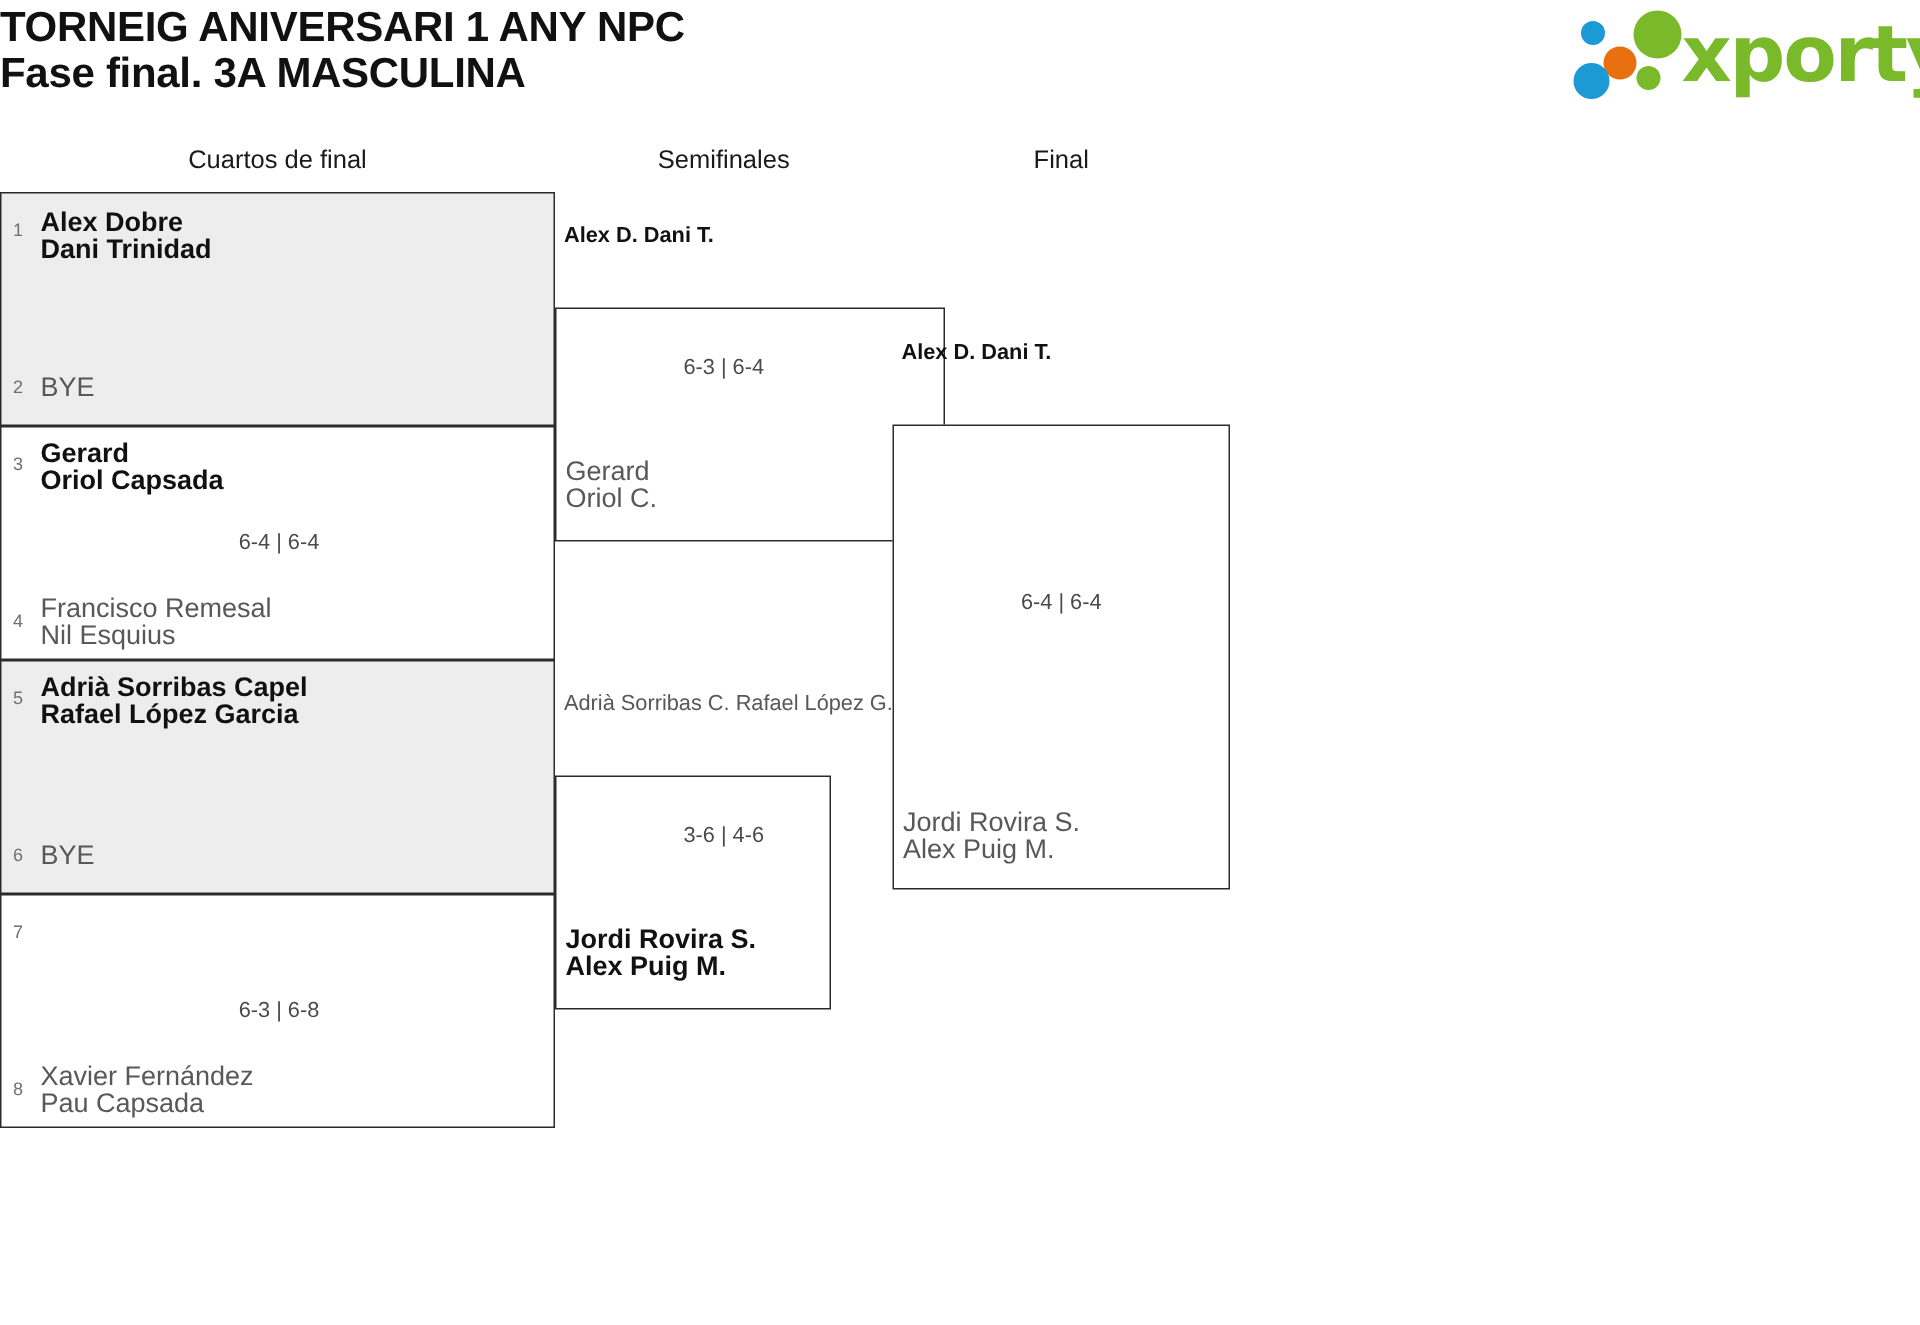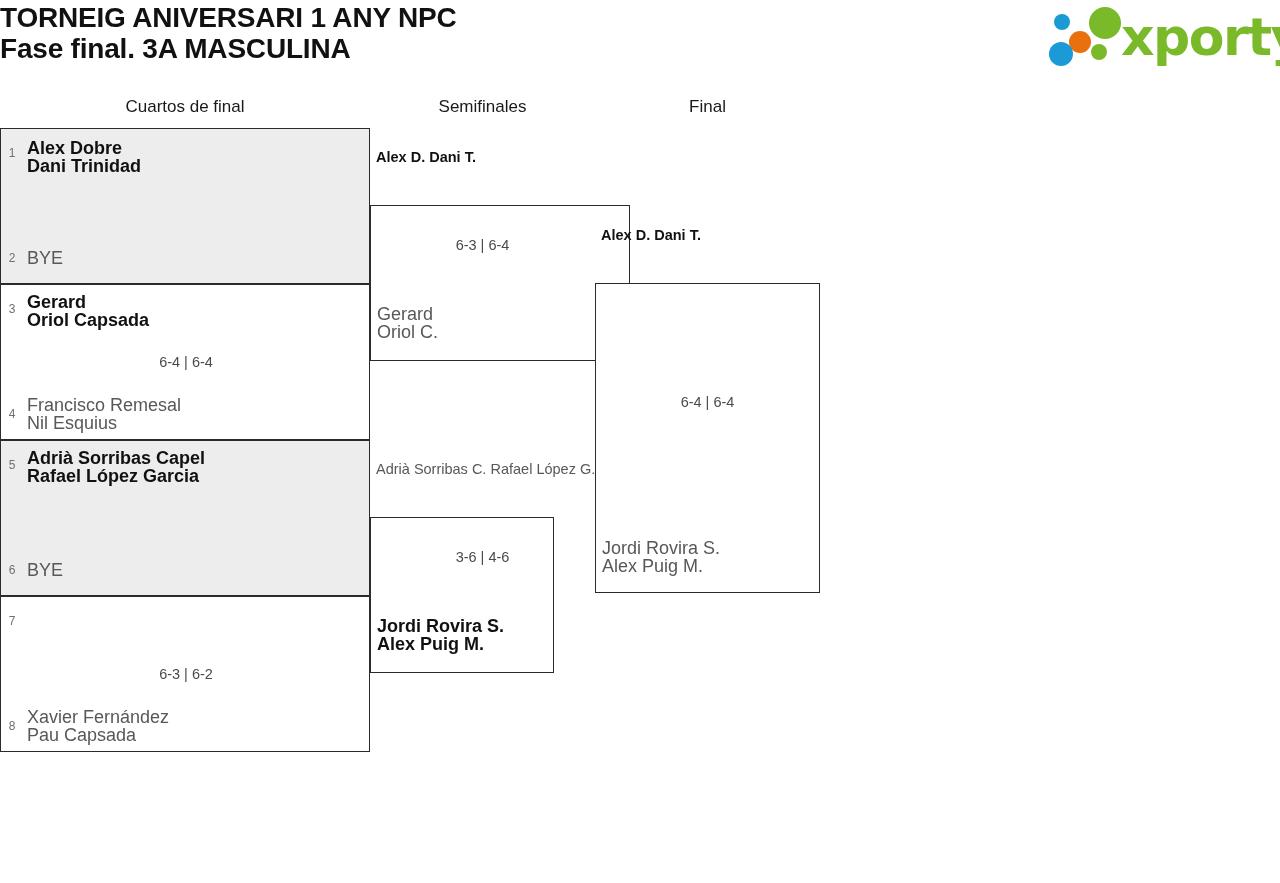--- a/index.html
+++ b/index.html
@@ -207,21 +207,21 @@
     <span class="score" style="left:60px; top:68px; width:250px;"></span>
   </div>
 
   <div class="match-box" style="left:0px; top:596px; width:370px; height:156px;">
     <span class="seed" style="left:2px; top:17px;">7</span>
     <span class="seed" style="left:2px; top:122px;">8</span>
     <span class="team" style="left:26px; top:111px;">
       <span class="ln">Xavier Fernández</span>
       <span class="ln">Pau Capsada</span>
     </span>
-    <span class="score" style="left:60px; top:69px; width:250px;">6-3 | 6-2</span>
+    <span class="score" style="left:60px; top:69px; width:250px;">6-3 | 6-8</span>
   </div>
 
   <div class="adv win" style="left:376px; top:148px;">
     <span class="ln">Alex D.</span>
     <span class="ln">Dani T.</span>
   </div>
 
   <div class="match-box" style="left:370px; top:205px; width:260px; height:156px;">
     <span class="score" style="left:0px; top:31px; width:223px;">6-3 | 6-4</span>
     <span class="team" style="left:6px; top:99px;">

